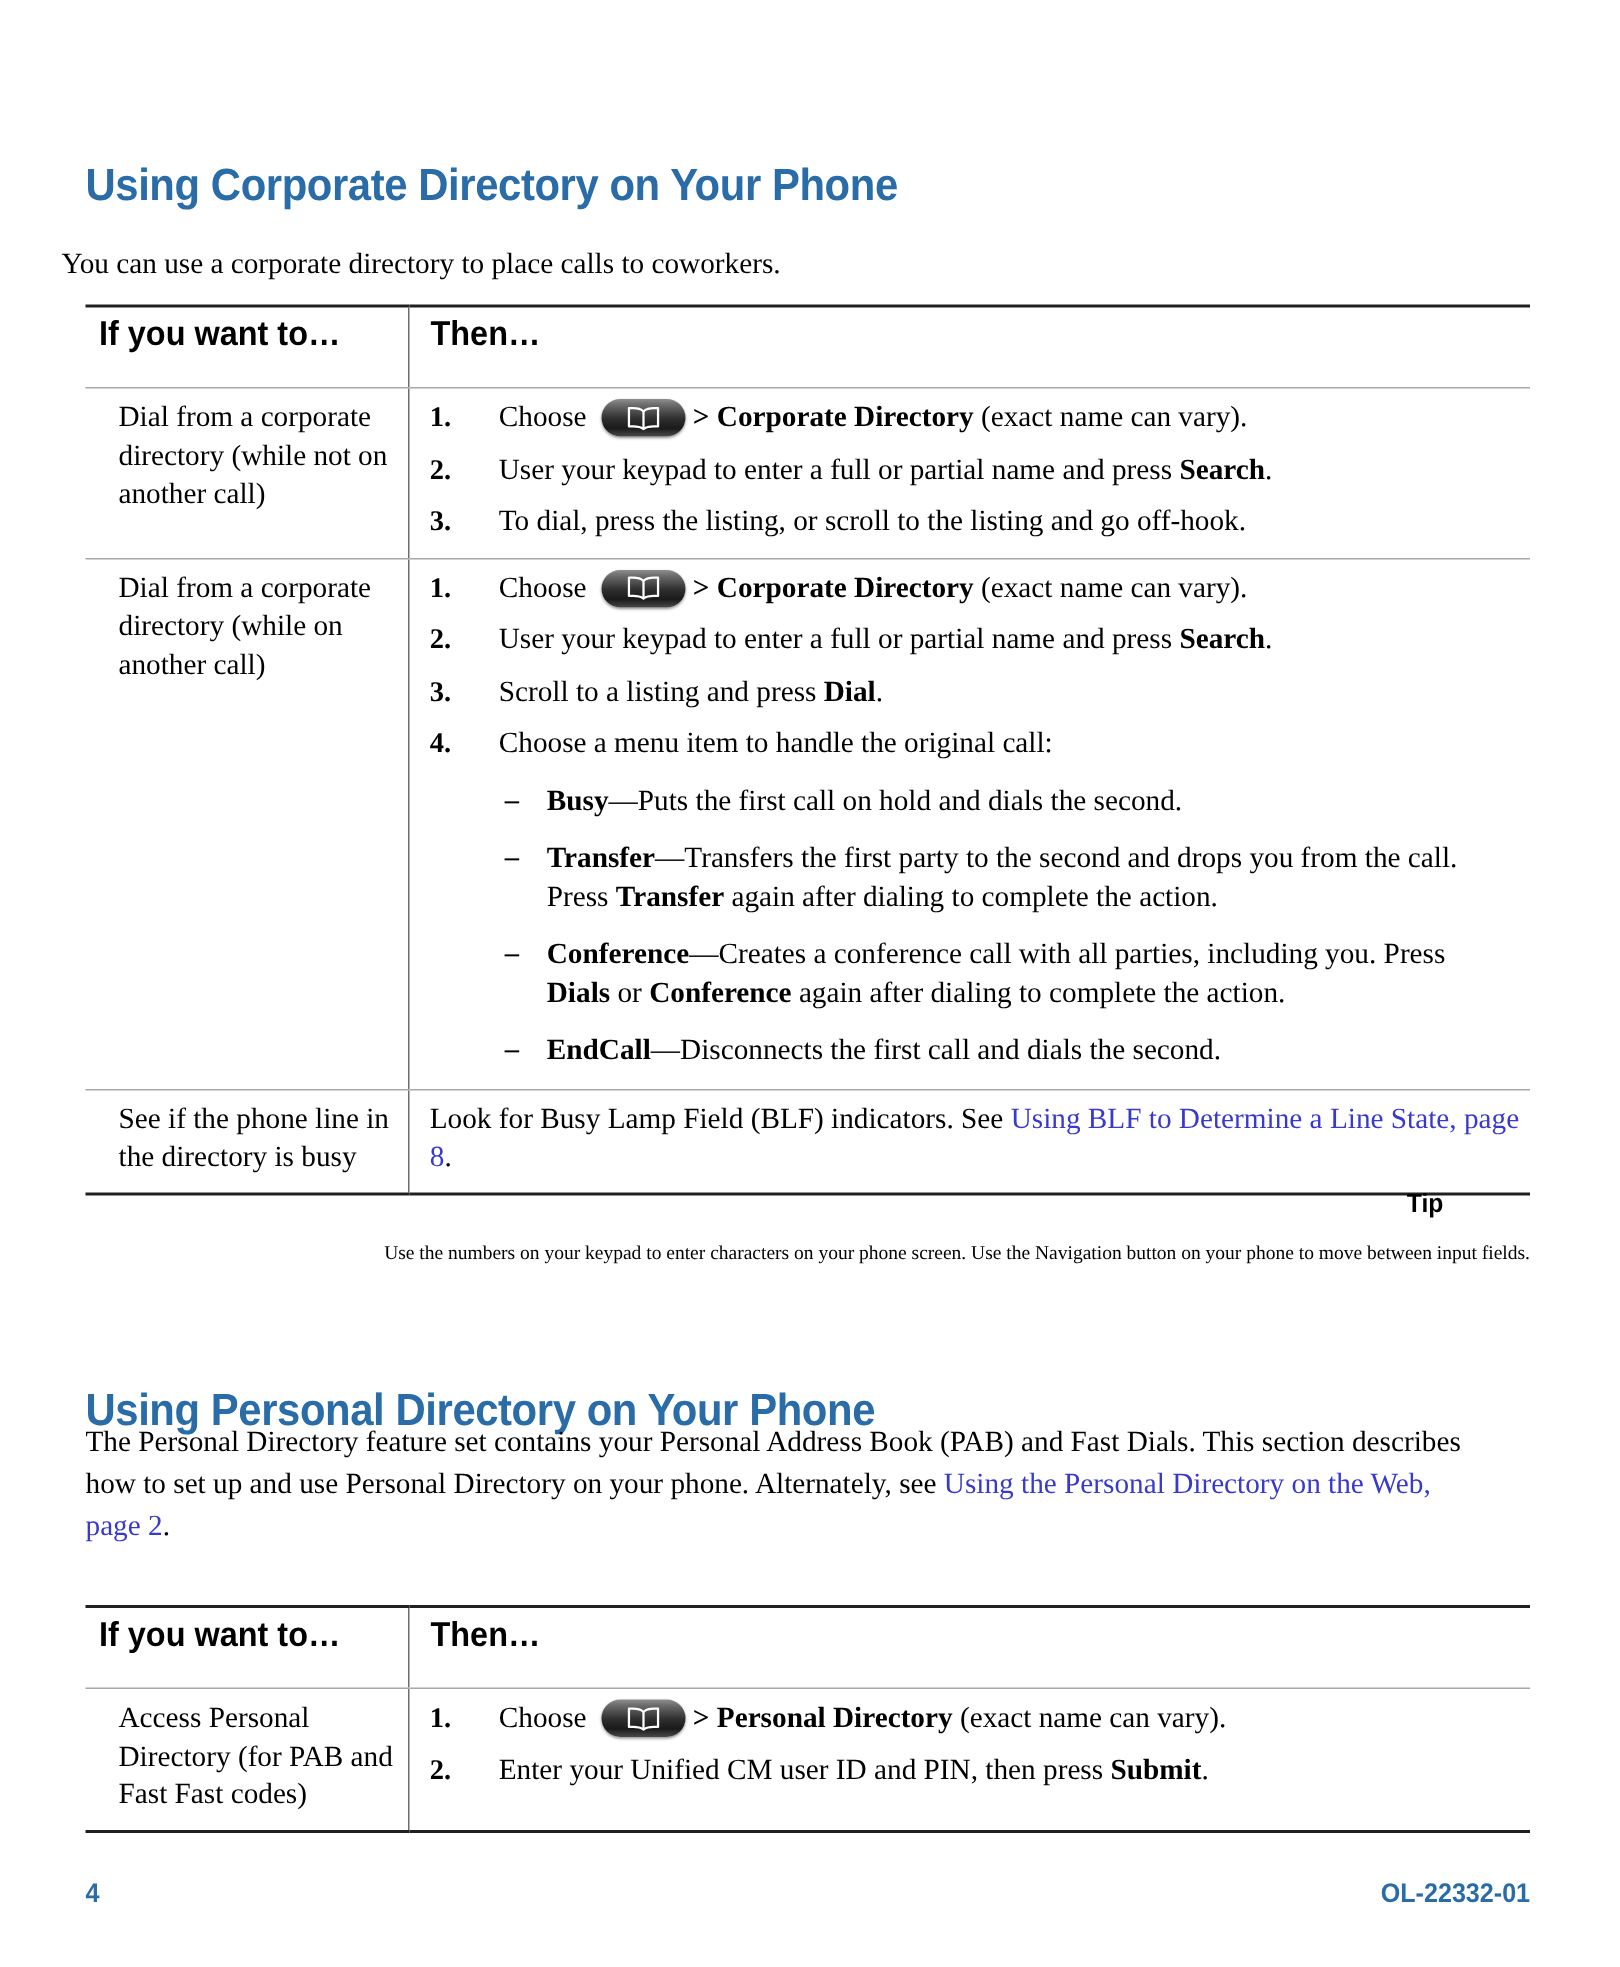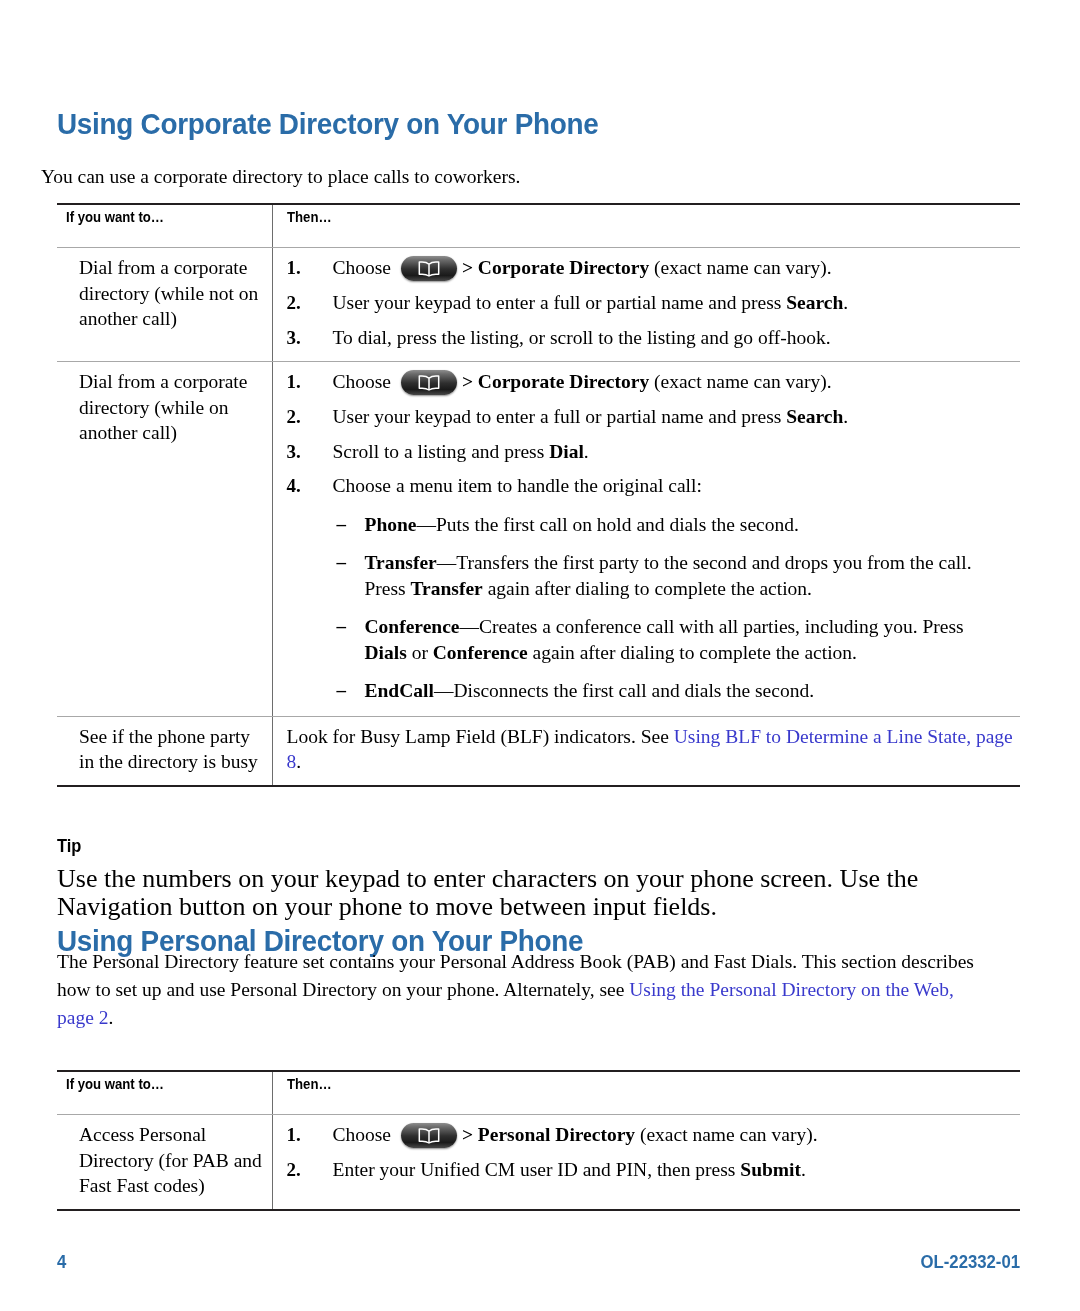--- a/index.html
+++ b/index.html
@@ -44,32 +44,32 @@
     line-height: 28px;
     margin: 0;
     color: #000;
   }
   .intro-1 { position: absolute; left: 41px; top: 163px; width: 963px; }
   .para-2   { position: absolute; left: 57px; top: 948px; width: 935px; }
 
   .xref { color: #3939cc; }
 
   
-  .tip-block { position: absolute; left: 57px; top: 836px; width: 963px; }
+  .tip-block { position: absolute; left: 57px; top: 792px; width: 963px; text-align: right; }
   .tip-label {
     font-family: "Liberation Sans Narrow", "Liberation Sans", sans-serif;
     font-weight: bold;
     font-size: 17.5px;
     color: #000;
     margin: 0 0 8px 0;
     transform: scaleX(0.94);
     transform-origin: left center;
   }
   .tip-body {
-    font-size: 26px;
+    font-size: 13px;
     line-height: 28px;
     margin: 0;
   }
 
   
   .tbl {
     position: absolute;
     left: 57px;
     width: 963px;
     border-collapse: collapse;
@@ -78,21 +78,21 @@
   .tbl-1 { top: 203px; }
   .tbl-2 { top: 1070px; }
 
   .tbl .col-a { width: 215px; }
   .tbl .col-b { width: 748px; }
 
   .tbl thead th {
     text-align: left;
     font-family: "Liberation Sans Narrow", "Liberation Sans", sans-serif;
     font-weight: bold;
-    font-size: 14px;
+    font-size: 23px;
     color: #000;
     padding: 4px 0 22px 9px;
     border-top: 2.5px solid #231f20;
     border-bottom: 1.2px solid #a8a8a8;
     vertical-align: bottom;
   }
   .tbl thead th .hcell {
     display: inline-block;
     transform: scaleX(0.94);
     transform-origin: left center;
@@ -264,40 +264,40 @@
               <span class="num">2.</span><span>User your keypad to enter a full or partial name and press </span><b>Search</b><span>.</span>
             </li>
             <li>
               <span class="num">3.</span><span>Scroll to a listing and press </span><b>Dial</b><span>.</span>
             </li>
             <li>
               <span class="num">4.</span><span>Choose a menu item to handle the original call:</span>
 
               <ul class="sublist">
                 <li>
-                  <span class="dash">–</span><b>Phone</b><span>—Puts the first call on hold and dials the second.</span>
+                  <span class="dash">–</span><b>Busy</b><span>—Puts the first call on hold and dials the second.</span>
                 </li>
                 <li>
                   <span class="dash">–</span><b>Transfer</b><span>—Transfers the first party to the second and drops you from the call. Press </span><b>Transfer</b><span> again after dialing to complete the action.</span>
                 </li>
                 <li>
                   <span class="dash">–</span><b>Conference</b><span>—Creates a conference call with all parties, including you. Press </span><b>Dials</b><span> or </span><b>Conference</b><span> again after dialing to complete the action.</span>
                 </li>
                 <li>
                   <span class="dash">–</span><b>EndCall</b><span>—Disconnects the first call and dials the second.</span>
                 </li>
               </ul>
             </li>
           </ol>
         </td>
       </tr>
 
       <tr class="last-row">
         <td>
-          <span class="cond-text">See if the phone party in the directory is busy</span>
+          <span class="cond-text">See if the phone line in the directory is busy</span>
         </td>
         <td class="td-then">
           <span>Look for Busy Lamp Field (BLF) indicators. See </span><a class="xref" href="#" style="text-decoration:none;">Using BLF to Determine a Line State, page 8</a><span>.</span>
         </td>
       </tr>
 
     </tbody>
   </table>
 
   <div class="tip-block">

